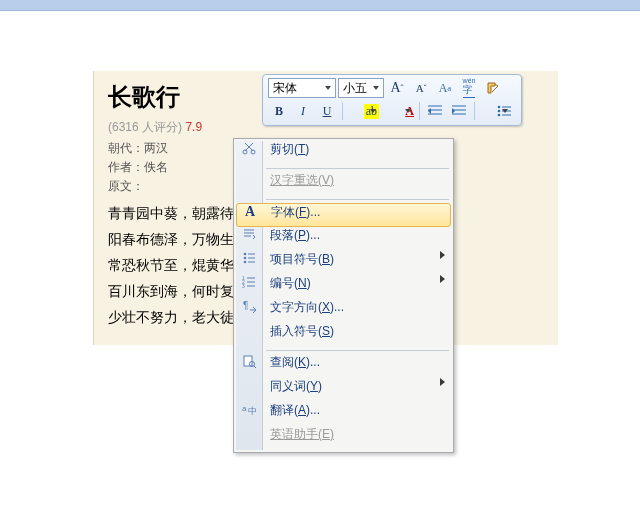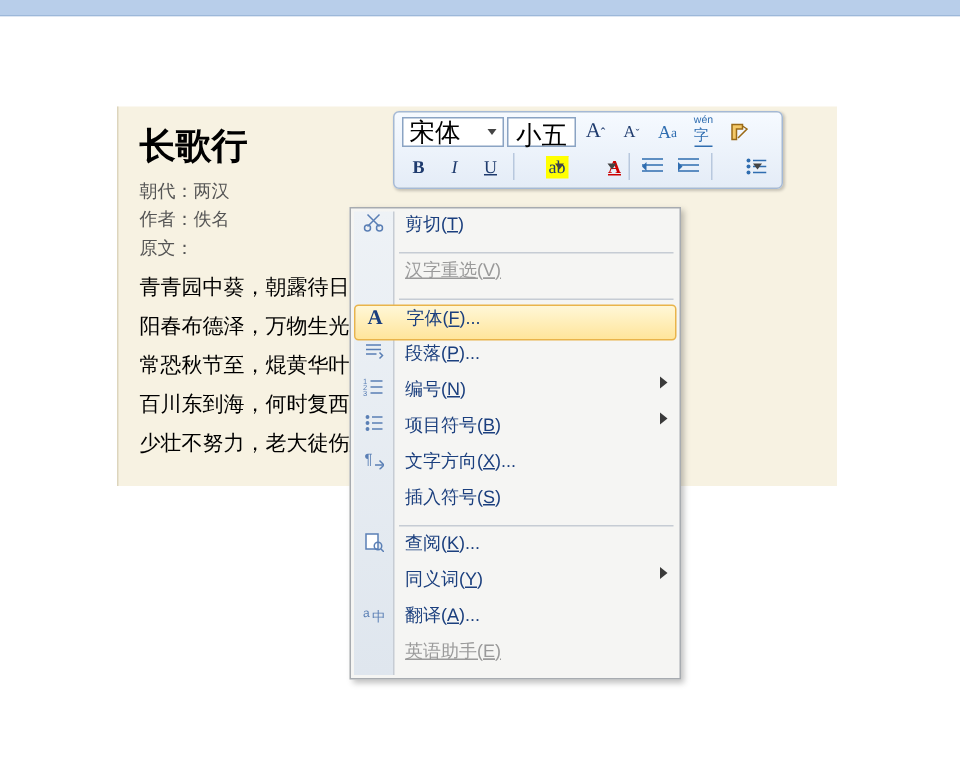--- a/index.html
+++ b/index.html
@@ -24,20 +24,21 @@
   .page {
     position: relative;
     margin-left: 78px;
     width: 480px;
   }
   .doc {
     background: #f7f2e2;
     padding: 10px 14px 14px 14px;
     border-left: 1px solid #ddd5bd;
     min-height: 225px;
+    margin-left: 15px;
   }
   .title {
     font-size: 24px;
     font-weight: bold;
     font-family: "SimSun", serif;
     margin: 0 0 6px 0;
   }
   .rating { color: #999; margin-bottom: 4px; }
   .rating .score { color: #c33; }
   .meta { color: #555; margin: 2px 0; }
@@ -59,28 +60,28 @@
     border-radius: 4px;
     padding: 3px 5px 4px 5px;
     box-shadow: 1px 1px 2px rgba(0,0,0,.2);
   }
   .tb-row { display: flex; align-items: center; gap: 2px; }
   .tb-row + .tb-row { margin-top: 3px; }
   .sel {
     background: #fff;
     border: 1px solid #8aa3c3;
     height: 18px;
-    font-size: 17px;
+    font-size: 12px;
     display: inline-flex;
     align-items: center;
     padding: 0 4px;
     gap: 2px;
   }
   .sel.big { width: 58px; }
-  .sel.sm  { width: 36px; flex-direction: column; }
+  .sel.sm  { width: 36px; }
   .chev {
     width: 0; height: 0;
     border-left: 3px solid transparent;
     border-right: 3px solid transparent;
     border-top: 4px solid #444;
     margin-left: auto;
   }
   .tbtn {
     width: 20px; height: 18px;
     display: inline-flex; align-items: center; justify-content: center;
@@ -146,20 +147,24 @@
 </head>
 <body>
 
 <div class="topbar"></div>
 <div class="sheetgap"></div>
 
 <div class="page">
 
   <div class="doc">
     <h1 class="title">长歌行</h1>
+    <div class="rating">
+      <span>(6316 人评分)</span>
+      <span class="score">7.9</span>
+    </div>
     <div class="meta">
       <span>朝代：</span><span>两汉</span>
     </div>
     <div class="meta">
       <span>作者：</span><span>佚名</span>
     </div>
     <div class="meta">原文：</div>
     <div class="poem">
       <div>青青园中葵，朝露待日晞。</div>
       <div>阳春布德泽，万物生光辉。</div>
@@ -258,44 +263,44 @@
             <svg width="14" height="14">
               <path d="M2 3h10M2 6h10M2 9h7" stroke="#5a7fb5"></path>
               <path d="M11 8l2 2-2 2" stroke="#5a7fb5" fill="none"></path>
             </svg>
           </span>
           <span>段落(<span class="u">P</span>)...</span>
         </div>
         <div class="mi">
           <span class="micon">
             <svg width="14" height="14">
+              <circle cx="3" cy="3" r="1.3" fill="#5a7fb5"></circle>
+              <circle cx="3" cy="7" r="1.3" fill="#5a7fb5"></circle>
+              <circle cx="3" cy="11" r="1.3" fill="#5a7fb5"></circle>
+              <path d="M6 3h7M6 7h7M6 11h7" stroke="#5a7fb5"></path>
+            </svg>
+          </span>
+          <span>项目符号(<span class="u">B</span>)</span>
+          <span class="sub"></span>
+        </div>
+        <div class="mi">
+          <span class="micon">
+            <svg width="14" height="14">
               <text x="0" y="5" font-size="5" fill="#5a7fb5">1</text>
               <text x="0" y="9" font-size="5" fill="#5a7fb5">2</text>
               <text x="0" y="13" font-size="5" fill="#5a7fb5">3</text>
               <path d="M5 3h8M5 7h8M5 11h8" stroke="#5a7fb5"></path>
             </svg>
           </span>
           <span>编号(<span class="u">N</span>)</span>
           <span class="sub"></span>
         </div>
         <div class="mi">
           <span class="micon">
             <svg width="14" height="14">
-              <circle cx="3" cy="3" r="1.3" fill="#5a7fb5"></circle>
-              <circle cx="3" cy="7" r="1.3" fill="#5a7fb5"></circle>
-              <circle cx="3" cy="11" r="1.3" fill="#5a7fb5"></circle>
-              <path d="M6 3h7M6 7h7M6 11h7" stroke="#5a7fb5"></path>
-            </svg>
-          </span>
-          <span>项目符号(<span class="u">B</span>)</span>
-          <span class="sub"></span>
-        </div>
-        <div class="mi">
-          <span class="micon">
-            <svg width="14" height="14">
               <text x="1" y="10" font-size="10" fill="#5a7fb5">¶</text>
               <path d="M8 11h5M11 8l3 3-3 3" stroke="#5a7fb5" fill="none"></path>
             </svg>
           </span>
           <span>文字方向(<span class="u">X</span>)...</span>
         </div>
         <div class="mi">
           <span>插入符号(<span class="u">S</span>)</span>
         </div>
         <div class="msep"></div>

